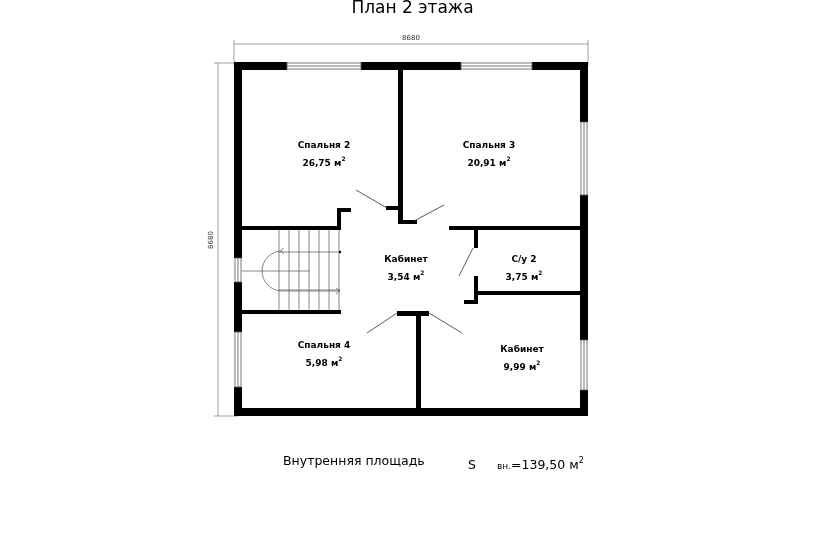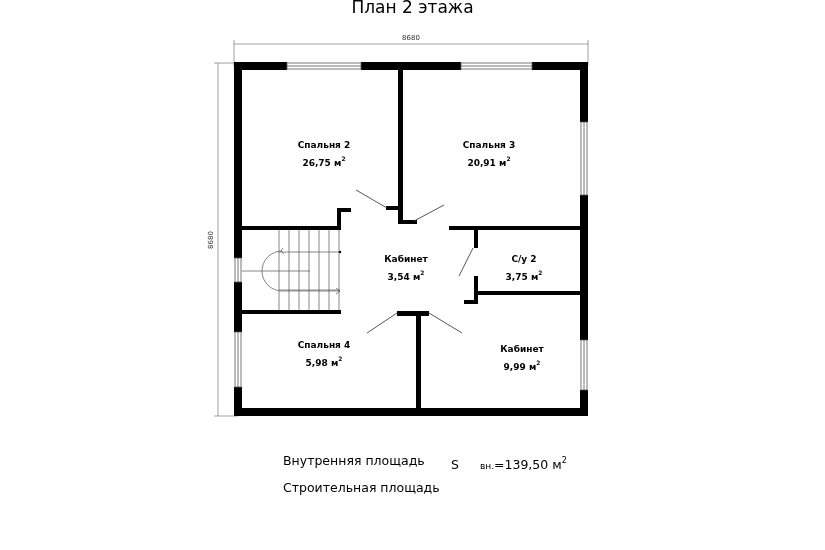--- a/index.html
+++ b/index.html
@@ -2,21 +2,21 @@
 <html><head>
 <meta charset="utf-8">
 <style>
   html, body { margin:0; padding:0; background:#ffffff; }
   body { width:825px; height:550px; position:relative; overflow:hidden; font-family:"DejaVu Sans", sans-serif; color:#000; }
   .title { position:absolute; left:0; width:825px; top:-3px; text-align:center; font-size:17px; }
   svg.plan { position:absolute; left:0; top:0; }
   .room-label { position:absolute; text-align:center; font-size:9px; font-weight:bold; line-height:13px; transform:translateX(-50%); white-space:nowrap; }
   .room-label sup { font-size:6px; vertical-align:5px; }
   .summary { position:absolute; left:283px; font-size:12.5px; line-height:22px; }
-  .summary .row { display:flex; }
+  .summary .row { display:flex;gap:17px; }
   .summary .lbl { width:168px; }
   .summary .val sup { font-size:8px; vertical-align:6px; }
   .summary .s-sub { font-size:9px;margin-left:21px; }
   .dim-text { font-family:"DejaVu Sans", sans-serif; font-size:7px; fill:#333; }
 </style>
 </head>
 <body>
 
 <div class="title">План 2 этажа</div>
 
@@ -129,15 +129,14 @@
   <div>Кабинет</div>
   <div><span>9,99 м</span><sup>2</sup></div>
 </div>
 
 <div class="summary" style="top:450px;">
   <div class="row">
     <span class="lbl">Внутренняя площадь</span>
     <span class="val"><span>S</span><span class="s-sub">вн.</span><span>=139,50 м</span><sup>2</sup></span>
   </div>
   <div class="row">
-    <span class="lbl">Строительная площадь</span>
   </div>
 </div>
 
 </body></html>

